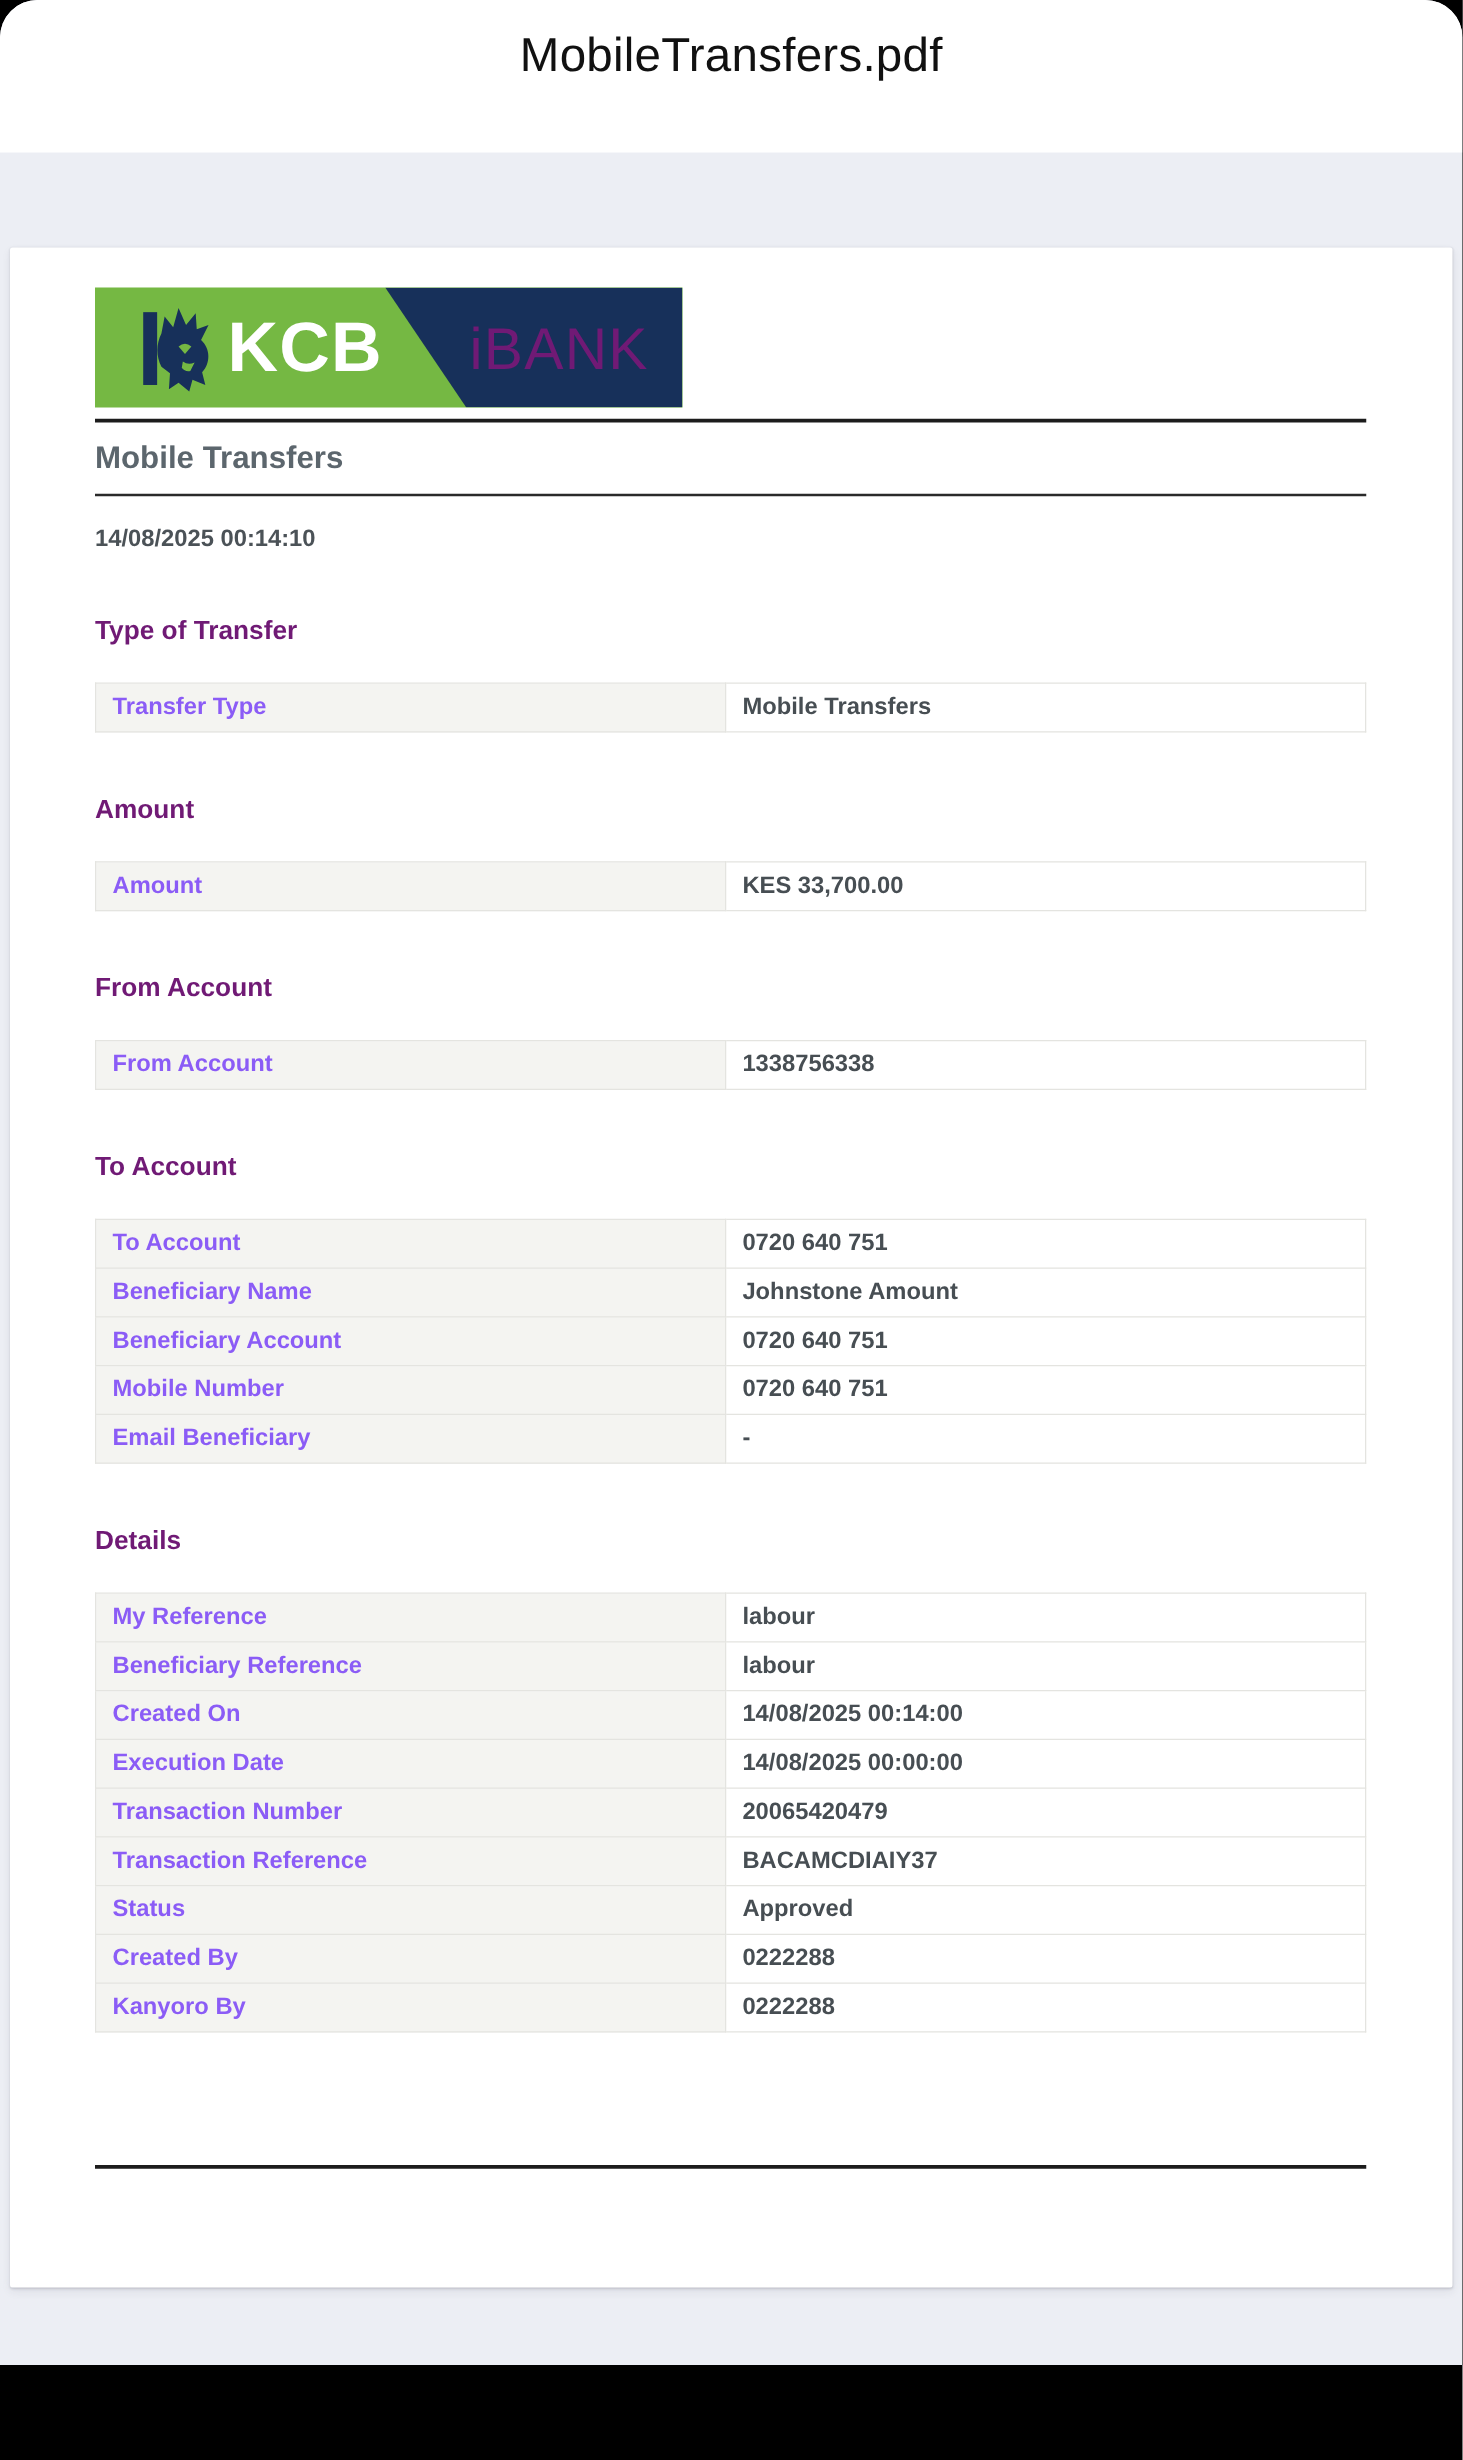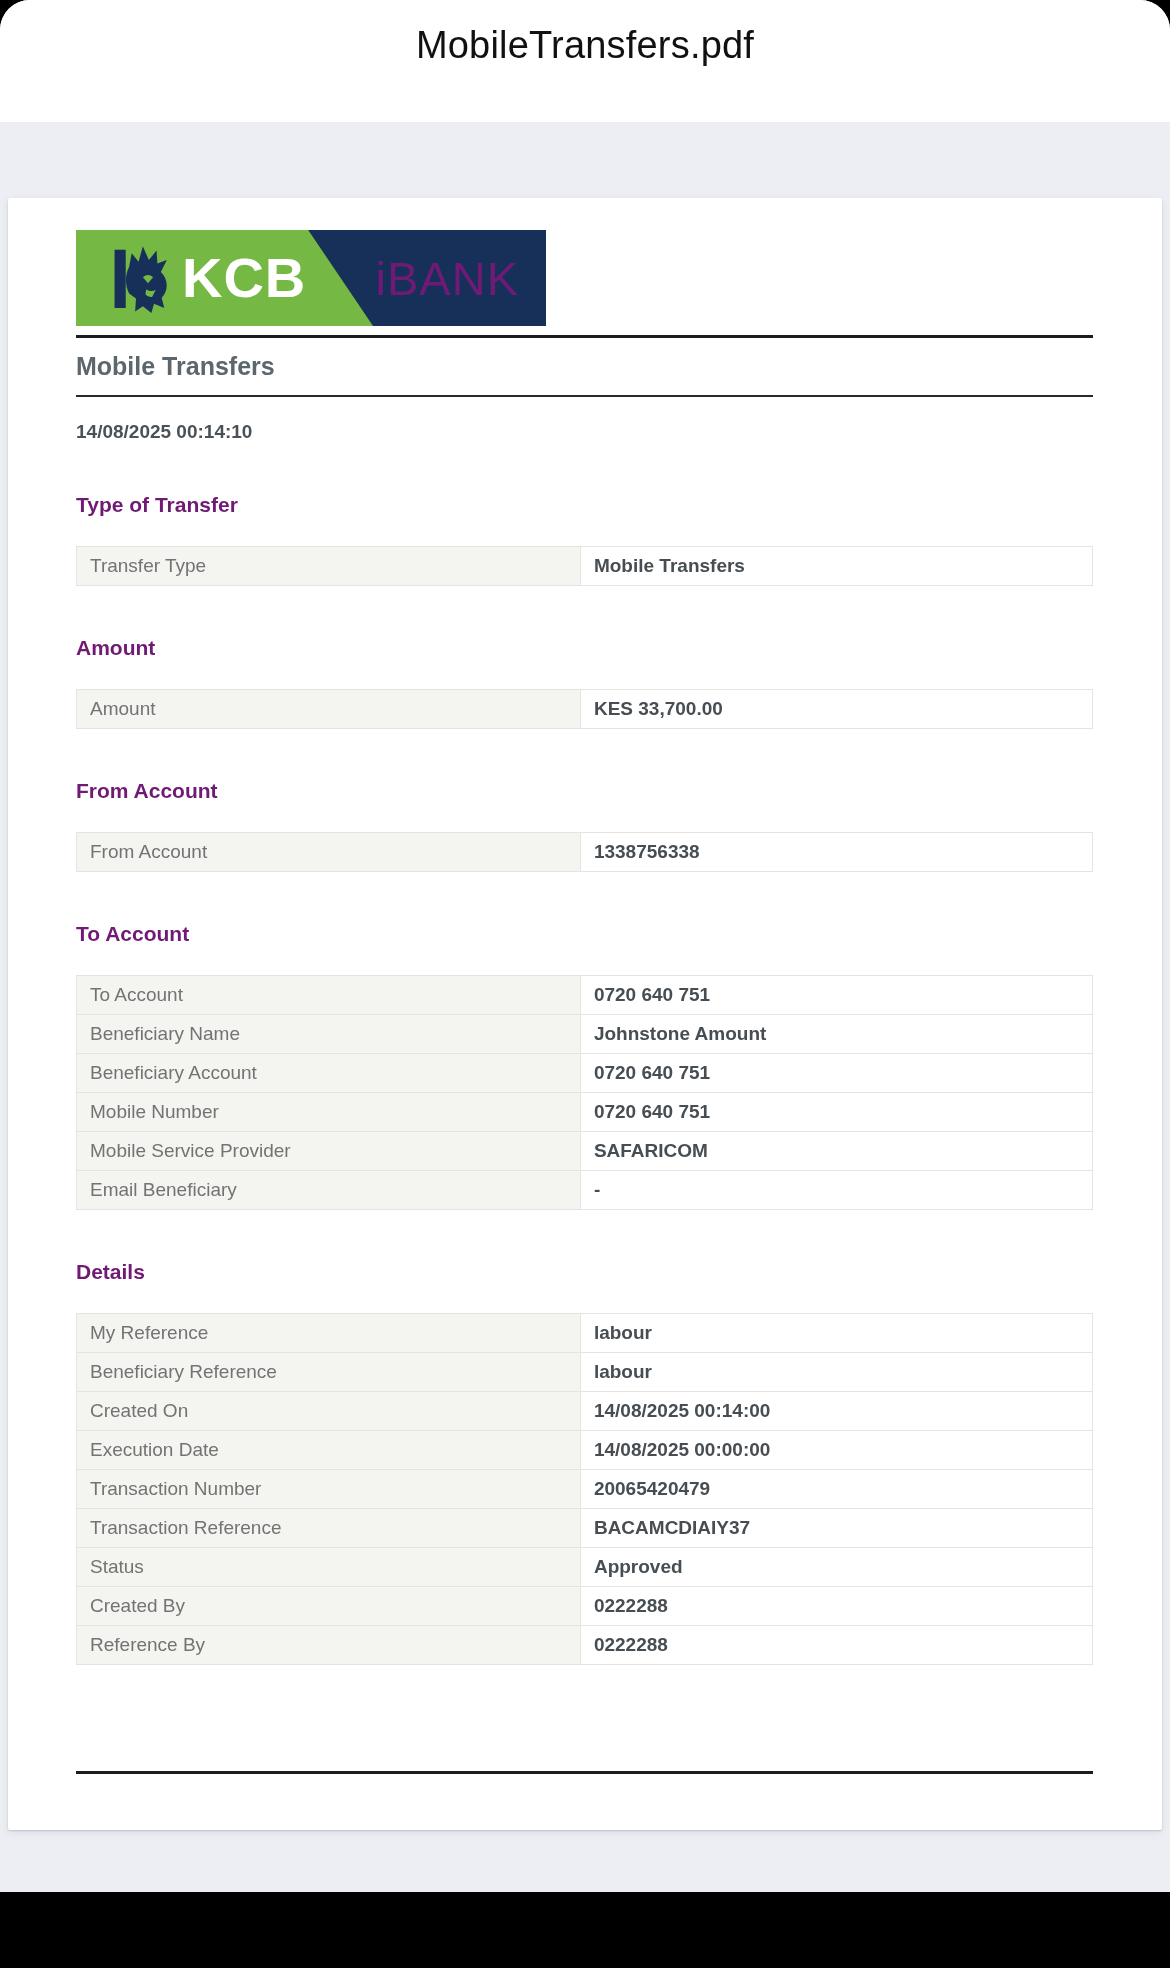--- a/index.html
+++ b/index.html
@@ -101,22 +101,22 @@
   .kv-table td {
     height:39px;
     border:1px solid #e4e4e0;
     font-size:19px;
     padding:0 12px 0 13px;
     vertical-align:middle;
   }
   .kv-label {
     width:49.6%;
     background:#f4f4f1;
-    color:#737373;
-    font-weight:400;
+    color:#8b5cf6;
+    font-weight:700;
   }
   .kv-value {
     background:#ffffff;
     color:#474e53;
     font-weight:700;
   }
 
   .rule-bottom { border:0; height:3px; background:#1c1c1c; margin-top:106px; }
 </style>
 </head>
@@ -209,24 +209,20 @@
   <tr>
     <td class="kv-label">Beneficiary Account</td>
     <td class="kv-value">0720 640 751</td>
   </tr>
 
   <tr>
     <td class="kv-label">Mobile Number</td>
     <td class="kv-value">0720 640 751</td>
   </tr>
 
-  <tr>
-    <td class="kv-label">Mobile Service Provider</td>
-    <td class="kv-value">SAFARICOM</td>
-  </tr>
 
   <tr>
     <td class="kv-label">Email Beneficiary</td>
     <td class="kv-value">-</td>
   </tr>
 </tbody>
     </table>
   </section>
 
   <section class="doc-section">
@@ -267,21 +263,21 @@
     <td class="kv-label">Status</td>
     <td class="kv-value">Approved</td>
   </tr>
 
   <tr>
     <td class="kv-label">Created By</td>
     <td class="kv-value">0222288</td>
   </tr>
 
   <tr>
-    <td class="kv-label">Reference By</td>
+    <td class="kv-label">Kanyoro By</td>
     <td class="kv-value">0222288</td>
   </tr>
 </tbody>
     </table>
   </section>
 </div>
 
       <hr class="rule-bottom">
 
     </div>

